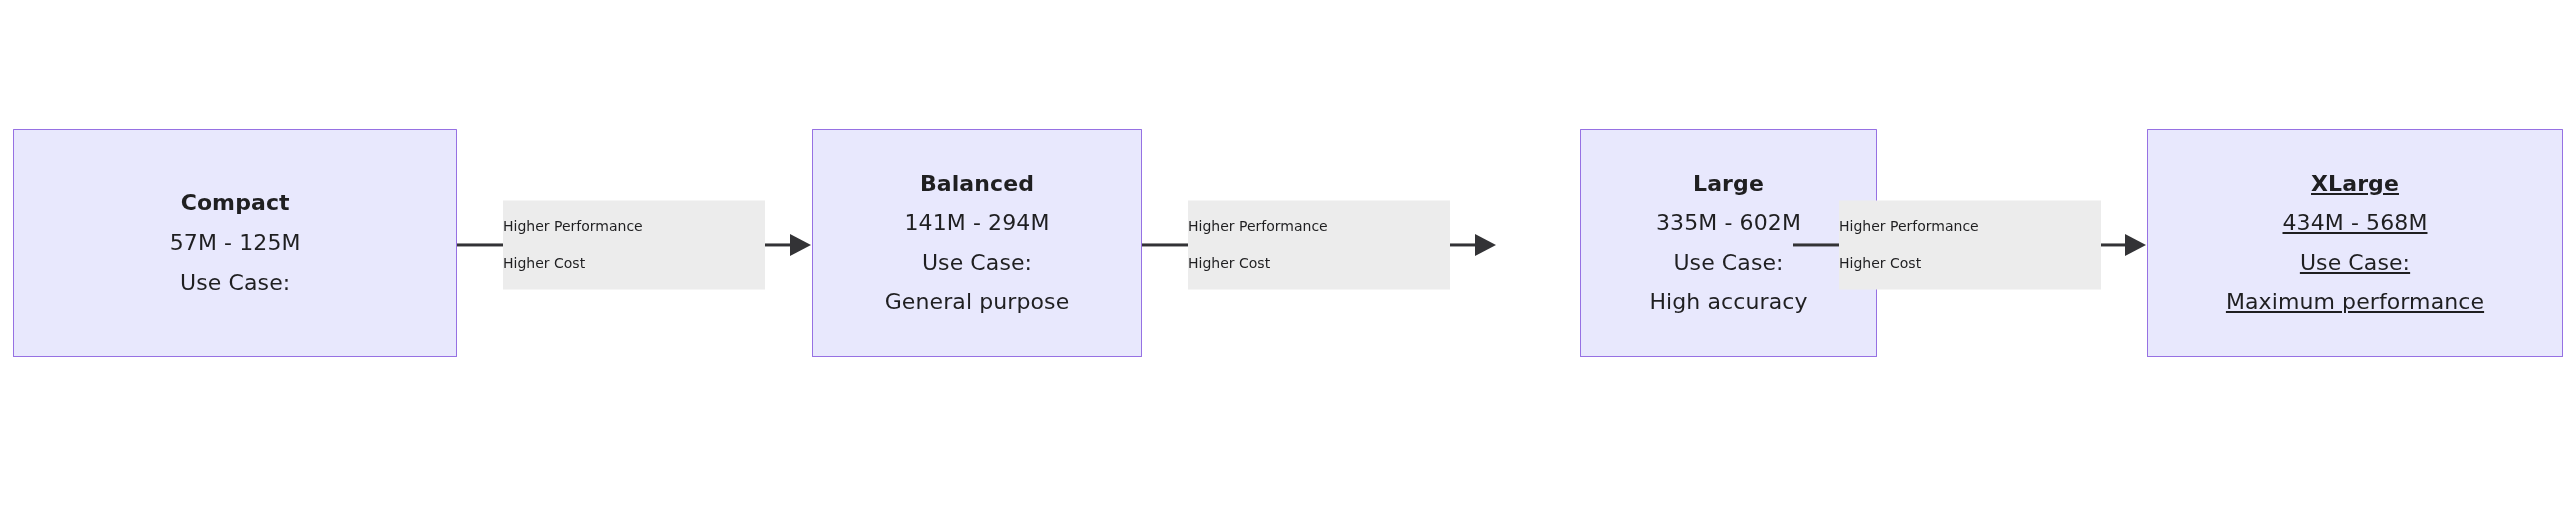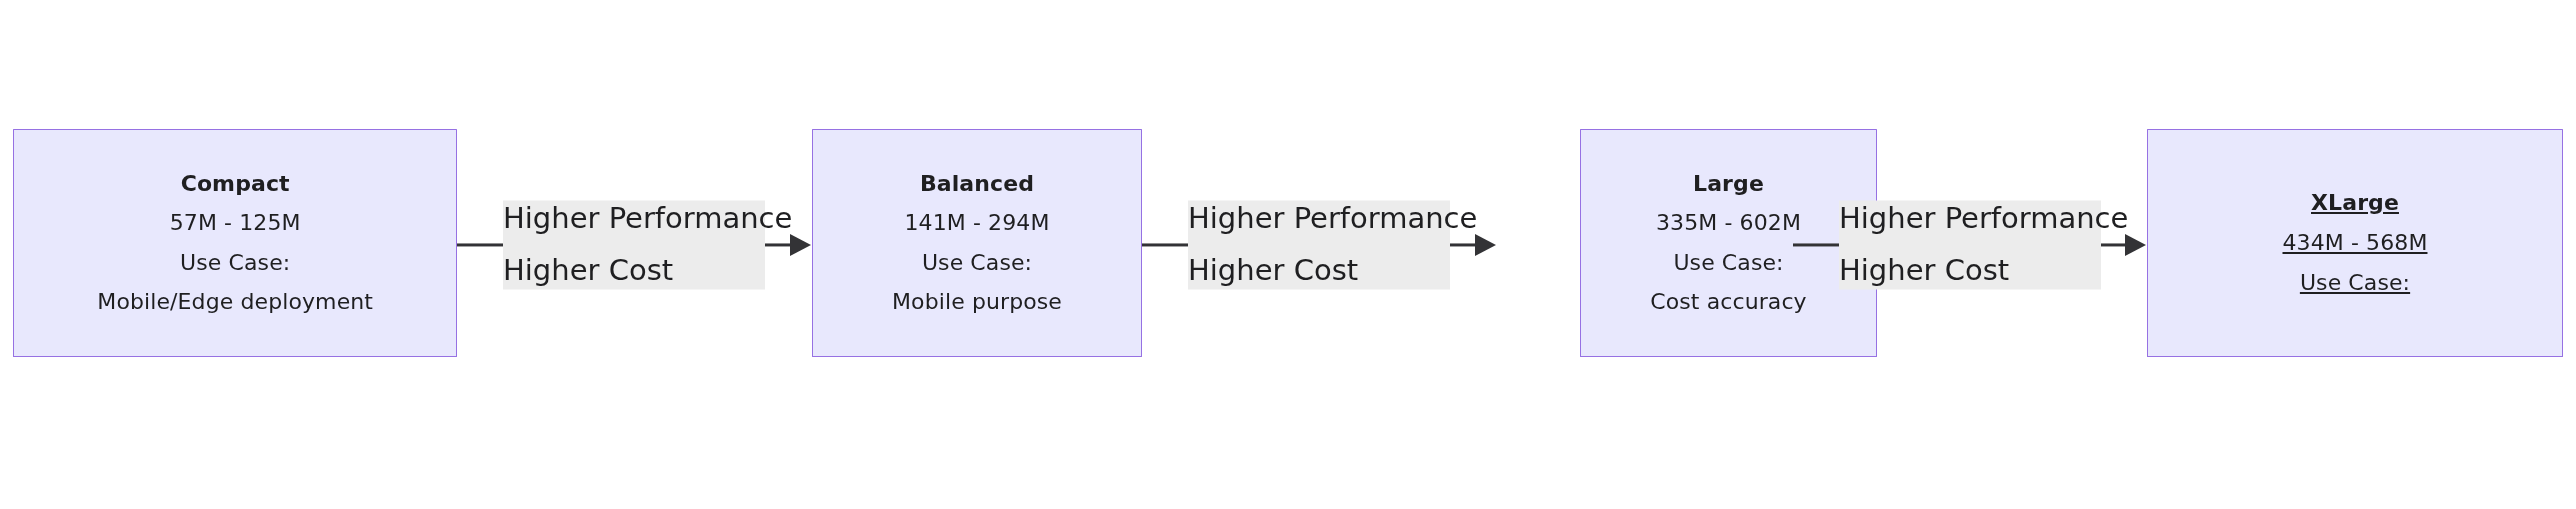--- a/index.html
+++ b/index.html
@@ -72,21 +72,21 @@
   }
   .edge-label {
     position: absolute;
     background: #ececec;
     display: flex;
     flex-direction: column;
     justify-content: center;
     padding: 3.8px 0 6.3px 0;
     box-sizing: border-box;
     color: #1f1f21;
-    font-size: 29px;
+    font-size: 14px;
     line-height: 1.0;
     white-space: nowrap;
     transform: translateY(-50%);
   }
   .edge-label-top {
     text-align: left;
     padding-bottom: 11.3px;
   }
   .edge-label-bottom {
     padding-top: 11.3px;
@@ -94,64 +94,64 @@
 </style>
 </head>
 <body>
 
 <div id="canvas">
 
   <div class="node" style="left:13.2px; top:129px; width:444px; height:228px;">
     <div class="node-title">Compact</div>
     <div class="node-line">57M - 125M</div>
     <div class="node-line">Use Case:</div>
-    <div class="node-line">Mobile/Edge deployment</div>
   </div>
 
   <div class="edge" style="left:457px; top:245px; width:354px;">
     <div class="edge-line" style="width:333px;"></div>
     <div class="edge-arrow" style="left:333px;"></div>
     <div class="edge-label" style="left:46px; top:0; width:262px; height:89px;">
       <div class="edge-label-top">Higher Performance</div>
       <div class="edge-label-bottom">Higher Cost</div>
     </div>
   </div>
 
   <div class="node" style="left:812px; top:129px; width:330px; height:228px;text-align:right;">
     <div class="node-title">Balanced</div>
     <div class="node-line">141M - 294M</div>
     <div class="node-line">Use Case:</div>
-    <div class="node-line">Mobile purpose</div>
+    <div class="node-line">General purpose</div>
   </div>
 
   <div class="edge" style="left:1142px; top:245px; width:354px;">
     <div class="edge-line" style="width:333px;"></div>
     <div class="edge-arrow" style="left:333px;"></div>
     <div class="edge-label" style="left:46px; top:0; width:262px; height:89px;">
       <div class="edge-label-top">Higher Performance</div>
       <div class="edge-label-bottom">Higher Cost</div>
     </div>
   </div>
 
   <div class="node" style="left:1580px; top:129px; width:297px; height:228px;">
     <div class="node-title">Large</div>
     <div class="node-line">335M - 602M</div>
     <div class="node-line">Use Case:</div>
-    <div class="node-line">Cost accuracy</div>
+    <div class="node-line">High accuracy</div>
   </div>
 
   <div class="edge" style="left:1793px; top:245px; width:354px;">
     <div class="edge-line" style="width:332px;"></div>
     <div class="edge-arrow" style="left:332px;"></div>
     <div class="edge-label" style="left:46px; top:0; width:262px; height:89px;">
       <div class="edge-label-top">Higher Performance</div>
       <div class="edge-label-bottom">Higher Cost</div>
     </div>
   </div>
 
   <div class="node" style="left:2147px; top:129px; width:416px; height:228px;text-decoration:underline;">
     <div class="node-title">XLarge</div>
     <div class="node-line">434M - 568M</div>
     <div class="node-line">Use Case:</div>
+    <div class="node-line">Maximum performance</div>
   </div>
 
 </div>
 
 
 </body></html>

